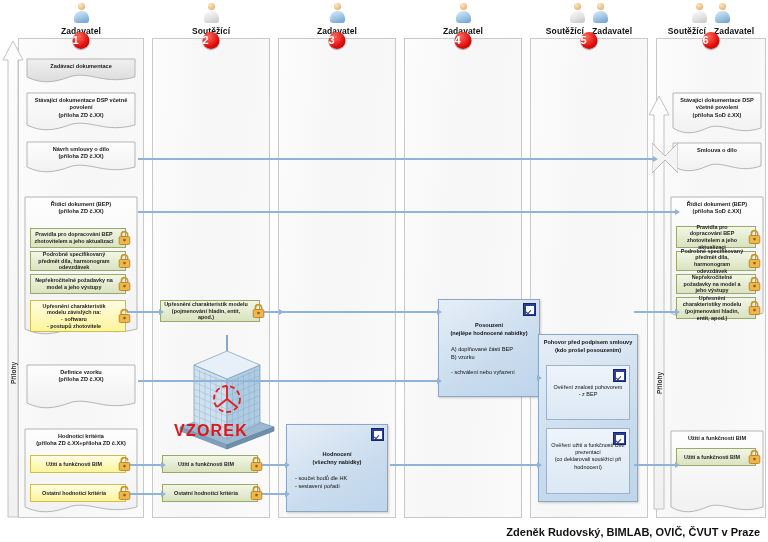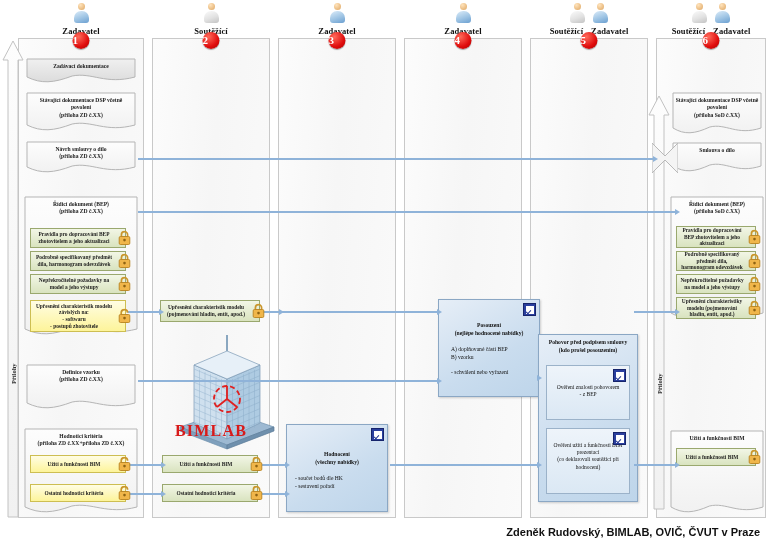--- a/index.html
+++ b/index.html
@@ -3,21 +3,21 @@
 <meta charset="utf-8">
 <style>
   html,body{margin:0;padding:0;}
   body{
     width:768px;height:542px;
     background:#ffffff;
     font-family:"Liberation Sans", sans-serif;
     overflow:hidden;
     position:relative;
   }
-  #stage{position:absolute;left:0;top:0;width:768px;height:542px;font-family:Liberation Serif, serif;}
+  #stage{position:absolute;left:0;top:0;width:768px;height:542px;}
 
   
   .col-head{position:absolute;top:0;height:46px;text-align:center;}
   .head-icons{height:26px;display:flex;align-items:flex-end;justify-content:center;gap:6px;}
   .head-labels{display:flex;justify-content:center;gap:8px;}
   .head-label{font-size:8.5px;font-weight:bold;color:#111;letter-spacing:.1px;line-height:10px;}
   .person{width:17px;height:24px;position:relative;display:inline-block;}
   .p-head{position:absolute;left:5px;top:1px;width:7px;height:7px;border-radius:50%;
           background:radial-gradient(circle at 35% 30%,#ffe4bd,#e8b87c 70%,#c89a5e);}
   .p-body{position:absolute;left:1px;top:9px;width:15px;height:12px;
@@ -314,21 +314,21 @@
         <line x1="71.5" y1="39.45" x2="71.5" y2="97.45" stroke="#8fb0cb" stroke-width="0.55"></line>
         <line x1="44" y1="41.8" x2="44" y2="99.80000000000001" stroke="#9cbad3" stroke-width="0.55"></line>
         <line x1="66" y1="41.8" x2="66" y2="99.80000000000001" stroke="#8fb0cb" stroke-width="0.55"></line>
         <line x1="49.5" y1="44.15" x2="49.5" y2="102.15" stroke="#9cbad3" stroke-width="0.55"></line>
         <line x1="60.5" y1="44.15" x2="60.5" y2="102.15" stroke="#8fb0cb" stroke-width="0.55"></line>
         <circle cx="55" cy="64" r="13" fill="none" stroke="#e02020" stroke-width="1.8" stroke-dasharray="5 3"></circle>
         <line x1="55" y1="64" x2="55" y2="51" stroke="#e02020" stroke-width="1.8"></line>
         <line x1="55" y1="64" x2="45" y2="72" stroke="#e02020" stroke-width="1.8"></line>
         <line x1="55" y1="64" x2="65" y2="72" stroke="#e02020" stroke-width="1.8"></line>
       </svg></div>
-    <div class="vzorek" style="left: 152px; top: 422px; width: 118px;">BIMLAB</div>
+    <div class="vzorek" style="left: 152px; top: 422px; width: 118px;">VZOREK</div>
     <div class="item green" style="left: 162px; top: 455px; width: 96px; height: 18px;">
       <span>Užití a funkčnosti BIM</span>
       <span class="lock"><svg viewBox="0 0 13 15" width="13" height="15">
           <path d="M3.4 6 V4.2 a3.1 3.1 0 0 1 6.2 0 V6" fill="none" stroke="#c9962c" stroke-width="1.7"></path>
           <rect x="1.2" y="6" width="10.6" height="8" rx="1.3" fill="#f0b64a" stroke="#b8821f" stroke-width="0.9"></rect>
           <circle cx="6.5" cy="9.6" r="1.3" fill="#8d6313"></circle>
         </svg></span>
     </div>
     <div class="item green" style="left: 162px; top: 484px; width: 96px; height: 18px;">
       <span>Ostatní hodnoticí kritéria</span>

